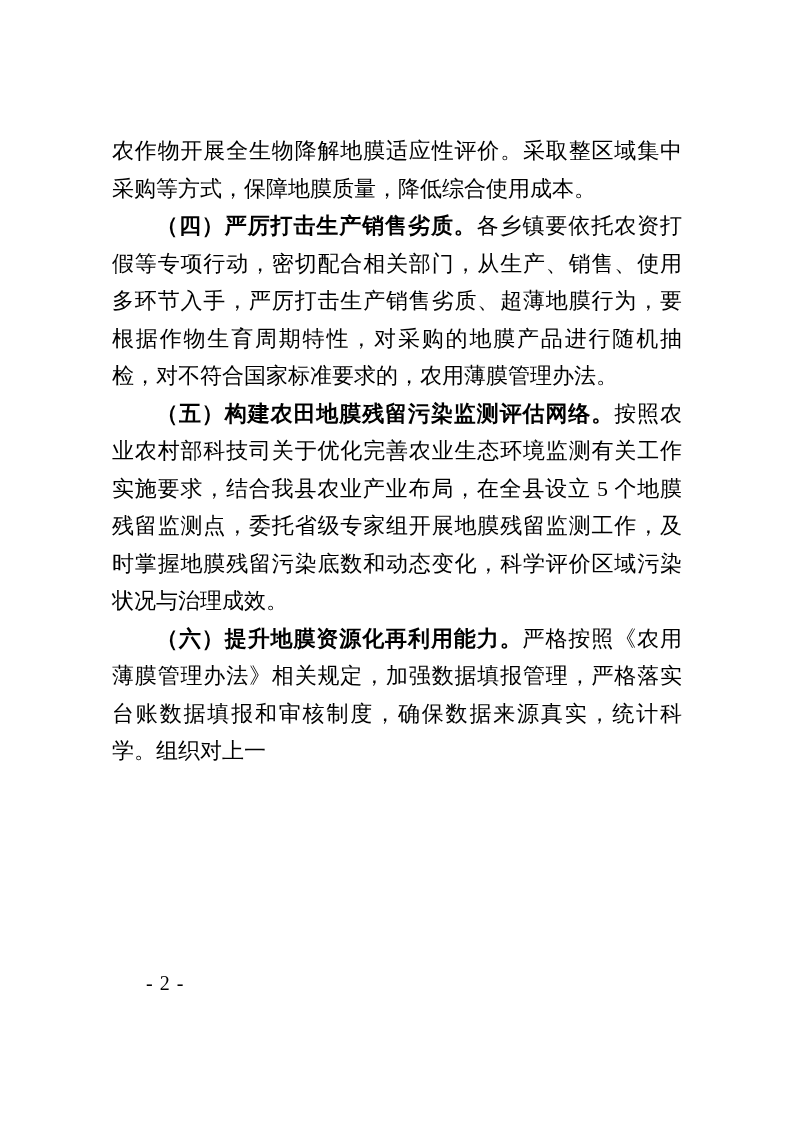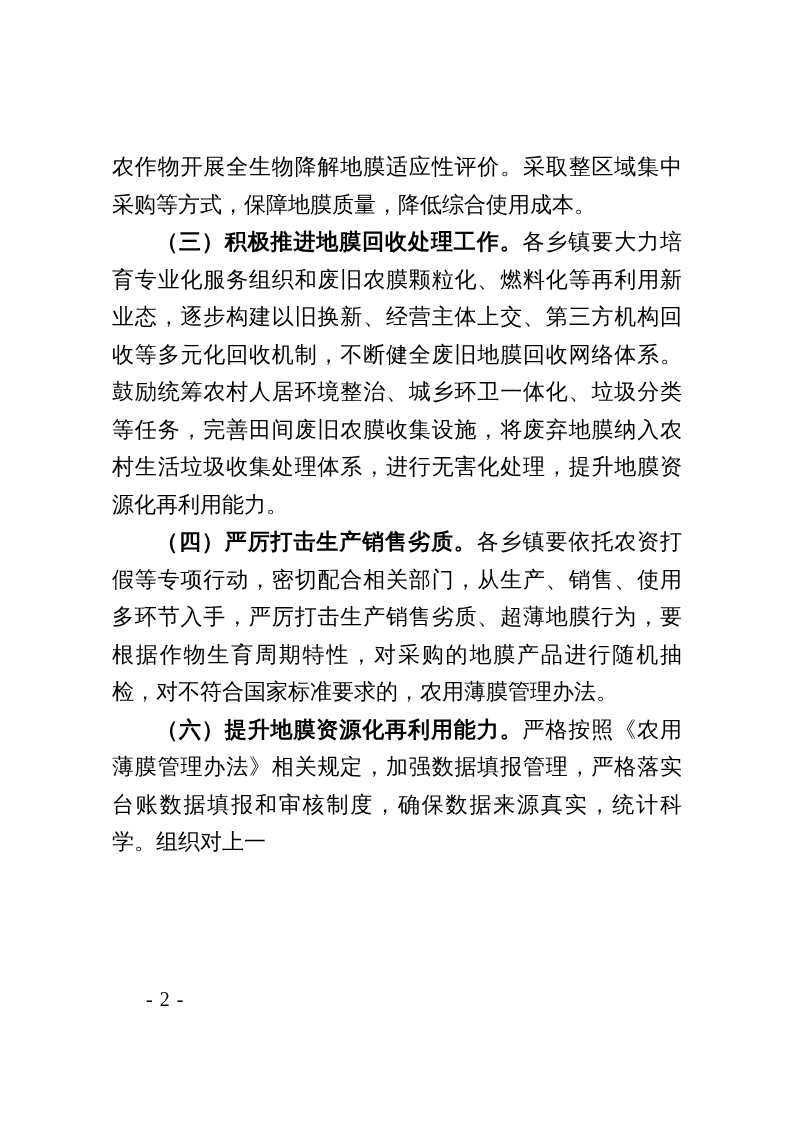--- a/index.html
+++ b/index.html
@@ -10,21 +10,21 @@
   body {
     width: 793px;
     height: 1122px;
     position: relative;
     font-family: "Liberation Serif", "DejaVu Serif", serif;
     color: #000000;
     overflow: hidden;
   }
   .page {
     position: absolute;
-    left: 0; top: 16px;
+    left: 0; top: 0;
     width: 793px;
     height: 958px;
     background: #ffffff;
   }
   .text-block {
     position: absolute;
     left: 112px;
     top: 132px;
     width: 570px;
     font-size: 22px;
@@ -58,24 +58,24 @@
 </style>
 </head>
 <body>
 
 <div class="page">
 
   <div class="text-block">
 
     <p class="para no-indent"><span class="body-text">农作物开展全生物降解地膜适应性评价。采取整区域集中采购等方式，保障地膜质量，降低综合使用成本。</span></p>
 
-    <p class="para"><span class="heading">（三）积极推进地膜回收处理工作。</span><span class="body-text">各乡镇要大力培育专业化服务组织和废旧农膜颗粒化、燃料化等再利用新业态，逐步构建以旧换新、经营主体上交、第三方机构回收等多元化回收机制，不断健全废旧地膜回收网络体系。鼓励统筹农村人居环境整治、城乡环卫一体化、垃圾分类等任务，完善田间废旧农膜收集设施，将废弃地膜纳入农村生活垃圾收集处理体系，进行无害化处理，提升地膜资源化再利用能力。</span></p>
 
     <p class="para"><span class="heading">（四）严厉打击生产销售劣质。</span><span class="body-text">各乡镇要依托农资打假等专项行动，密切配合相关部门，从生产、销售、使用多环节入手，严厉打击生产销售劣质、超薄地膜行为，要根据作物生育周期特性，对采购的地膜产品进行随机抽检，对不符合国家标准要求的，农用薄膜管理办法。</span></p>
 
+    <p class="para"><span class="heading">（五）构建农田地膜残留污染监测评估网络。</span><span class="body-text">按照农业农村部科技司关于优化完善农业生态环境监测有关工作实施要求，结合我县农业产业布局，在全县设立 5 个地膜残留监测点，委托省级专家组开展地膜残留监测工作，及时掌握地膜残留污染底数和动态变化，科学评价区域污染状况与治理成效。</span></p>
 
     <p class="para"><span class="heading">（六）提升地膜资源化再利用能力。</span><span class="body-text">严格按照《农用薄膜管理办法》相关规定，加强数据填报管理，严格落实台账数据填报和审核制度，确保数据来源真实，统计科学。组织对上一</span></p>
 
   </div>
 
   <div class="page-number">- 2 -</div>
 
 </div>
 
 </body></html>

